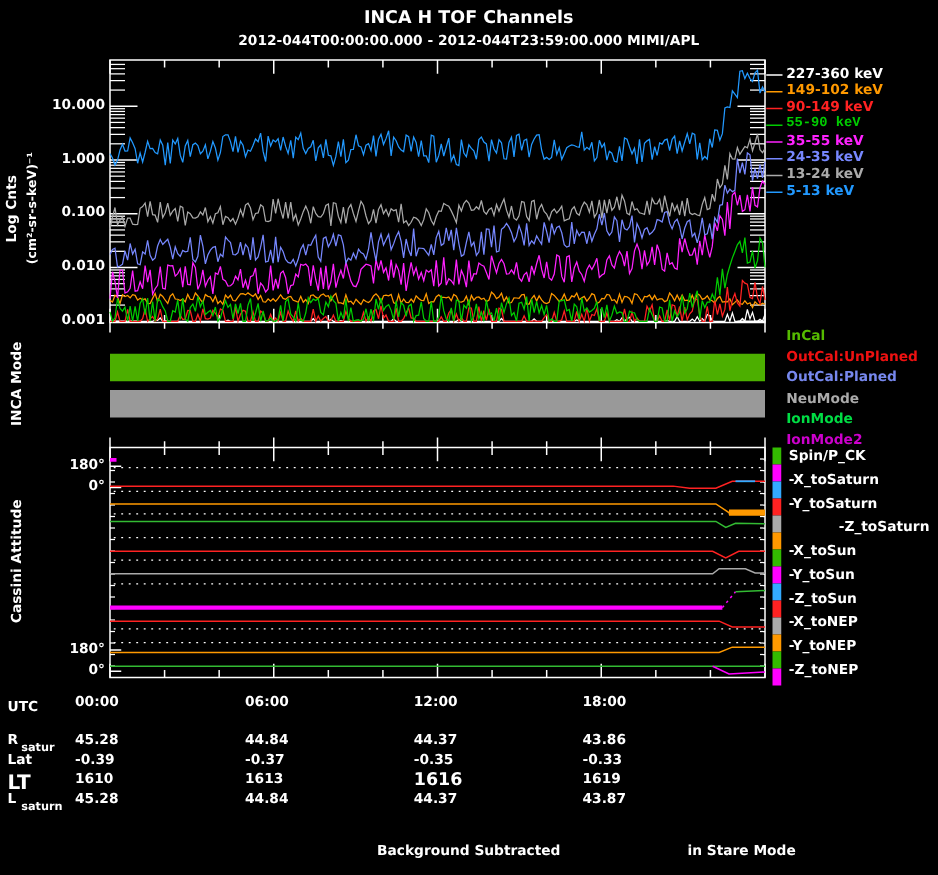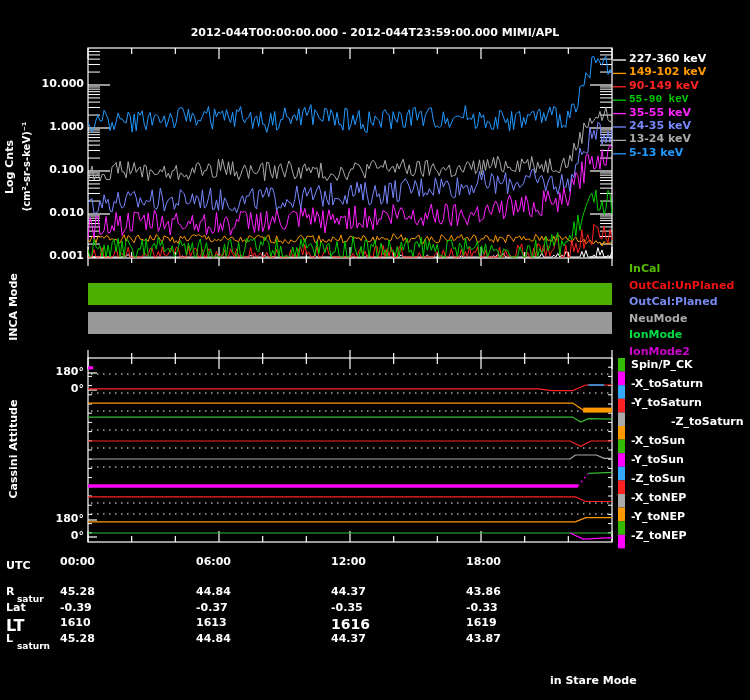--- a/index.html
+++ b/index.html
@@ -270,29 +270,31 @@
       <rect x="618" y="439.6" width="7" height="13.6" fill="#33bb00"></rect>
       <rect x="618" y="453.2" width="7" height="13.6" fill="#ff00ff"></rect>
       <rect x="618" y="466.8" width="7" height="13.6" fill="#33aaff"></rect>
       <rect x="618" y="480.4" width="7" height="13.6" fill="#ff2222"></rect>
       <rect x="618" y="494" width="7" height="13.6" fill="#aaaaaa"></rect>
       <rect x="618" y="507.6" width="7" height="13.6" fill="#ff9900"></rect>
       <rect x="618" y="521.2" width="7" height="13.6" fill="#33bb00"></rect>
       <rect x="618" y="534.8" width="7" height="13.6" fill="#ff00ff"></rect>
     </svg>
 
+<div class="lbl" style="left:275px;top:7px;width:200px;text-align:center;font-size:14px;">INCA H TOF Channels</div>
 <div class="lbl" style="left:175px;top:27px;width:400px;text-align:center;font-size:11px;">2012-044T00:00:00.000 - 2012-044T23:59:00.000 MIMI/APL</div>
 
 <div class="lbl rot" style="left:-60px;top:161px;width:140px;font-size:11px;">Log Cnts</div>
 <div class="lbl rot" style="left:-44px;top:161px;width:140px;font-size:10px;">(cm²-sr-s-keV)⁻¹</div>
 <div class="lbl rot" style="left:-46px;top:301px;width:120px;font-size:11px;">INCA Mode</div>
 <div class="lbl rot" style="left:-66px;top:443px;width:160px;font-size:11px;">Cassini Attitude</div>
 
 <div class="lbl" style="left:6px;top:560px;font-size:11px;">UTC</div>
 
+<div class="lbl" style="left:275px;top:675px;width:200px;text-align:center;font-size:11px;">Background Subtracted</div>
 <div class="lbl" style="left:550px;top:675px;font-size:11px;">in Stare Mode</div>
 
 <div id="overlay">
       <div class="lbl" style="font-size: 11px; top: 366px; left: -6px; width: 90px; text-align: right;">180°</div>
       <div class="lbl" style="font-size: 11px; top: 383px; left: -6px; width: 90px; text-align: right;">0°</div>
       <div class="lbl" style="font-size: 11px; top: 513px; left: -6px; width: 90px; text-align: right;">180°</div>
       <div class="lbl" style="font-size: 11px; top: 530px; left: -6px; width: 90px; text-align: right;">0°</div>
       <div class="lbl" style="font-size: 11px; top: 78px; left: -6px; width: 90px; text-align: right;">10.000</div>
       <div class="lbl" style="font-size: 11px; top: 121px; left: -6px; width: 90px; text-align: right;">1.000</div>
       <div class="lbl" style="font-size: 11px; top: 164px; left: -6px; width: 90px; text-align: right;">0.100</div>

